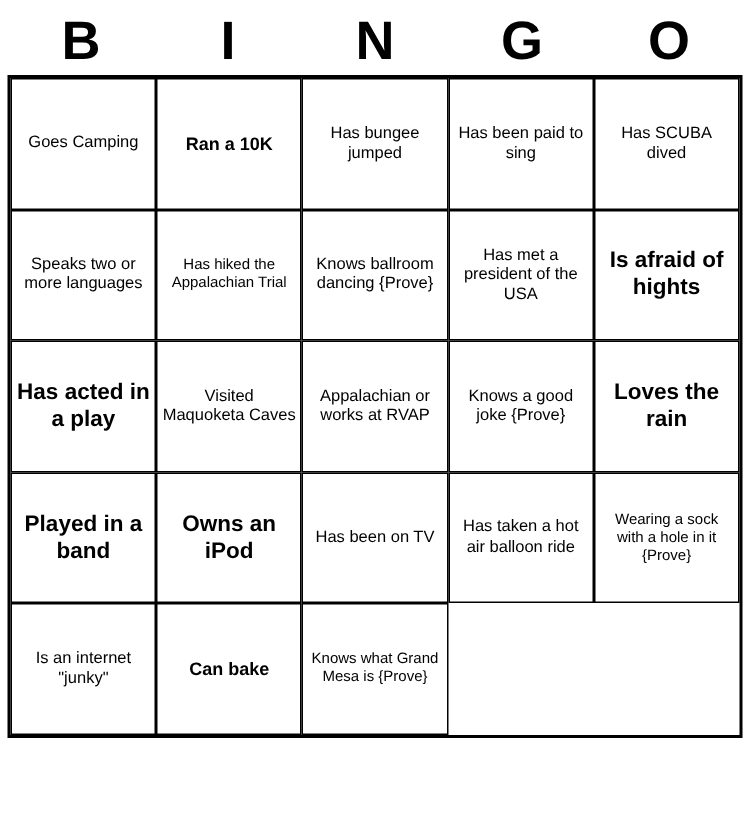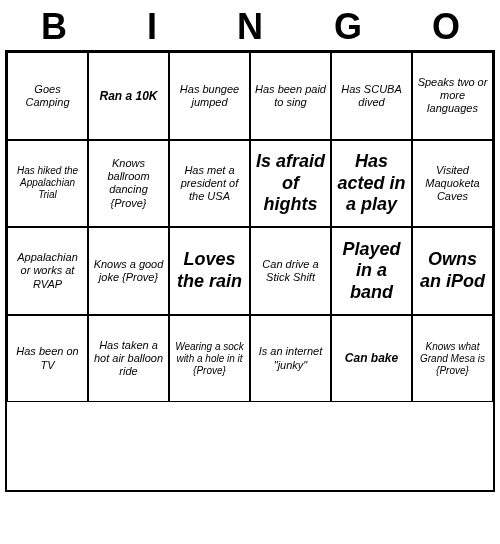--- a/index.html
+++ b/index.html
@@ -20,45 +20,44 @@
       padding: 6px 0 2px 0;
     }
     .bingo-letter {
       font-size: 36px;
       font-weight: bold;
       width: 88px;
       text-align: center;
     }
     #bingo-grid {
       display: grid;
-      grid-template-columns: repeat(6, 1fr);
+      grid-template-columns: repeat(5, 1fr);
       grid-template-rows: repeat(5, 1fr);
       width: 490px;
       height: 442px;
       border: 2px solid #000;
-      font-style: italic;
     }
     .cell {
       border: 1px solid #000;
       display: flex;
       align-items: center;
       justify-content: center;
       text-align: center;
       padding: 3px;
       font-size: 11px;
       line-height: 1.2;
       cursor: default;
       overflow: hidden;
     }
     .cell.large-text {
       font-size: 12px;
       font-weight: bold;
     }
     .cell.medium-text {
-      font-size: 18px;
+      font-size: 15px;
       font-weight: bold;
     }
     .cell.small-text {
       font-size: 10px;
     }
   </style>
 </head>
 <body>
 
 <div id="bingo-header">
@@ -77,21 +76,20 @@
     <div class="cell">Speaks two or more languages</div>
     <div class="cell small-text">Has hiked the Appalachian Trial</div>
     <div class="cell">Knows ballroom dancing {Prove}</div>
     <div class="cell">Has met a president of the USA</div>
     <div class="cell medium-text">Is afraid of hights</div>
     <div class="cell medium-text">Has acted in a play</div>
     <div class="cell">Visited Maquoketa Caves</div>
     <div class="cell">Appalachian or works at RVAP</div>
     <div class="cell">Knows a good joke {Prove}</div>
     <div class="cell medium-text">Loves the rain</div>
-    <div class="cell">Can drive a Stick Shift</div>
     <div class="cell medium-text">Played in a band</div>
     <div class="cell medium-text">Owns an iPod</div>
     <div class="cell">Has been on TV</div>
     <div class="cell">Has taken a hot air balloon ride</div>
     <div class="cell small-text">Wearing a sock with a hole in it {Prove}</div>
     <div class="cell">Is an internet "junky"</div>
     <div class="cell large-text">Can bake</div>
     <div class="cell small-text">Knows what Grand Mesa is {Prove}</div>
   </div>
 

